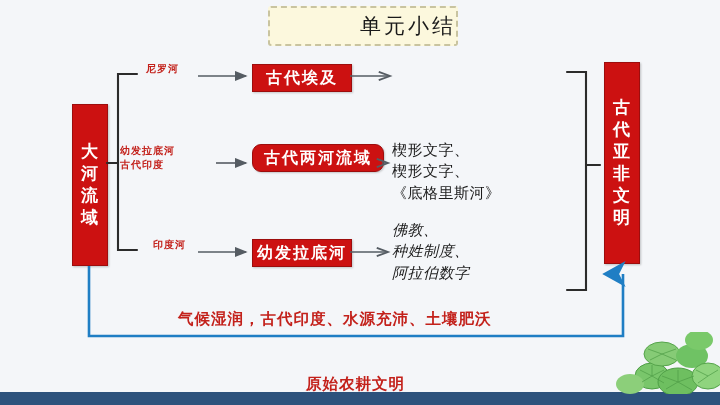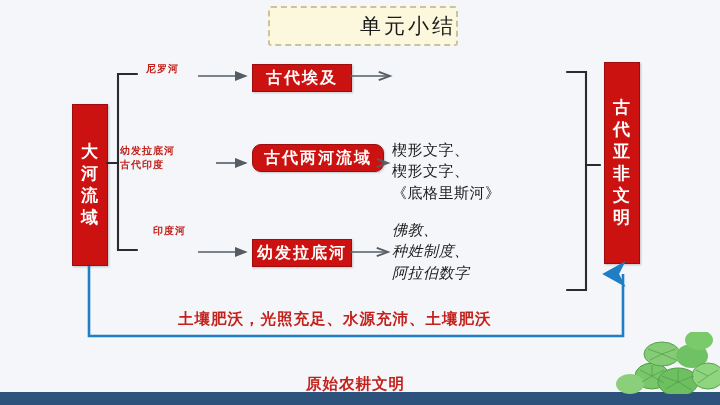--- a/index.html
+++ b/index.html
@@ -51,21 +51,21 @@
   #box-meso{left:252px;top:144px;width:130px;height:26px;border-radius:9px;}
   #box-india{left:252px;top:239px;width:98px;height:26px;}
 
   
   .river{
     color:#c3211b;font-size:10px;font-weight:bold;letter-spacing:1px;
     line-height:1.40;white-space:nowrap;
   }
   #river-nile{left:146px;top:62px;}
   #river-two{left:120px;top:144px;}
-  #river-indus{left:146px;top:224px;padding-left:7px;}
+  #river-indus{left:146px;top:238px;padding-left:7px;}
 
   
   .ach{
     color:#1c1c1c;font-size:15px;line-height:1.42;white-space:nowrap;
     letter-spacing:.5px;
   }
   #ach-egypt{left:394px;top:60px;}
   #ach-meso{left:392px;top:140px;}
   #ach-india{left:392px;top:220px;font-style:italic;}
 
@@ -135,21 +135,21 @@
     <div>楔形文字、</div>
     <div>楔形文字、</div>
     <div>《底格里斯河》</div>
   </div>
   <div class="abs ach" id="ach-india">
     <div>佛教、</div>
     <div>种姓制度、</div>
     <div>阿拉伯数字</div>
   </div>
 
-  <div class="abs" id="cond-text">土壤肥沃，光照充足、水源充沛、土壤肥沃</div>
+  <div class="abs" id="cond-text">气候湿润，古代印度、水源充沛、土壤肥沃</div>
   <div class="abs" id="farm-text">原始农耕文明</div>
 
   <div class="abs" id="bottom-bar"></div>
 
   <svg class="overlay" viewBox="0 0 720 405">
     <defs>
       <marker id="ah-grey" markerWidth="9" markerHeight="9" refX="7" refY="3.2" orient="auto">
         <path d="M0,0 L8,3.2 L0,6.4 z" fill="#555c63"></path>
       </marker>
       <marker id="ah-grey-open" markerWidth="10" markerHeight="10" refX="8" refY="3.4" orient="auto">

